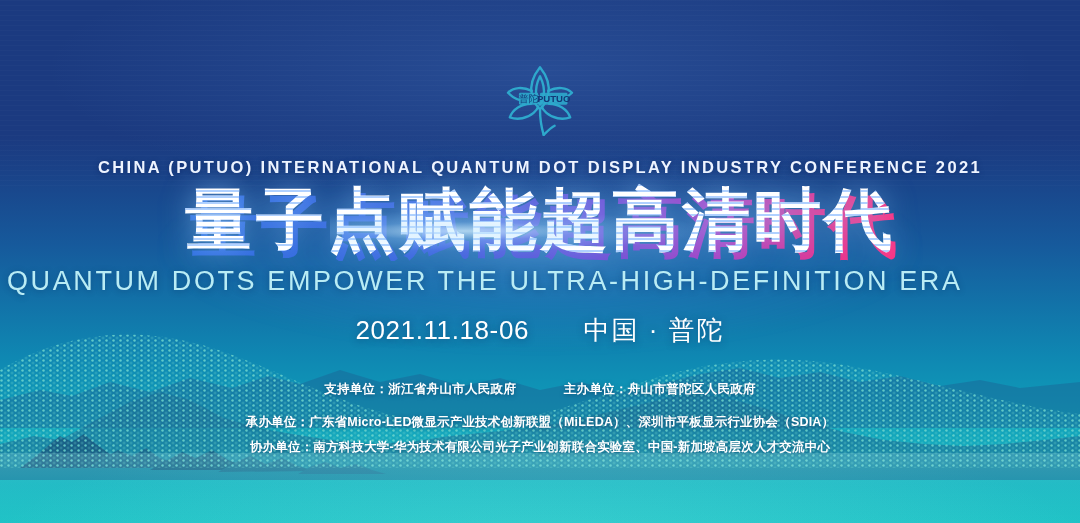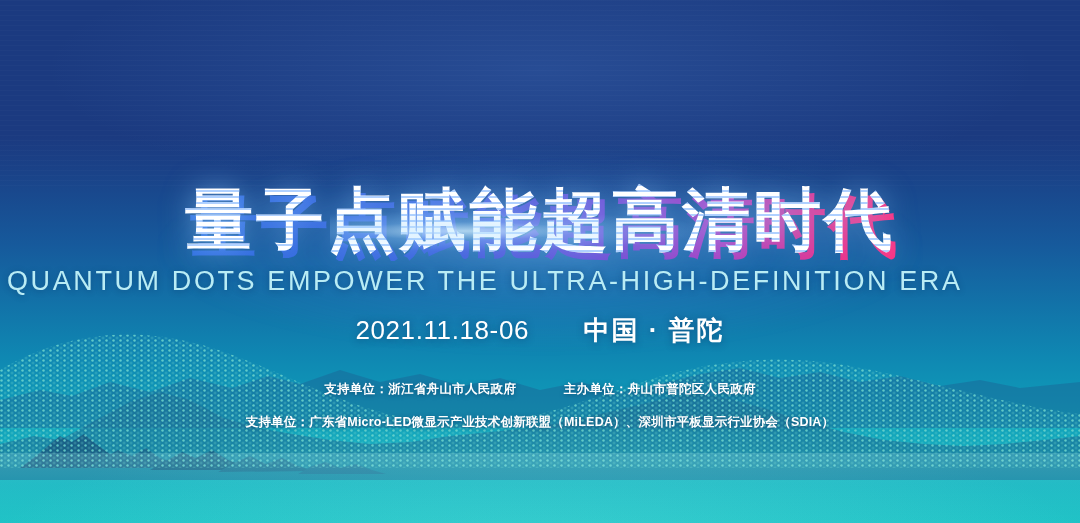--- a/index.html
+++ b/index.html
@@ -130,21 +130,21 @@
     text-shadow:0 1px 6px rgba(10,50,100,.45);
   }
 
   .datebar{
     position:absolute;left:0;top:313px;width:100%;text-align:center;
     font-size:26px;color:#ffffff;white-space:nowrap;
     text-shadow:0 1px 7px rgba(10,45,95,.5);
   }
   .datebar .d-date{letter-spacing:.6px;}
   .datebar .d-gap{display:inline-block;width:40px;}
-  .datebar .d-place{letter-spacing:2px;font-weight:bold;}
+  .datebar .d-place{letter-spacing:2px;}
 
   
   .credits{
     position:absolute;left:0;top:381px;width:100%;text-align:center;
     color:#ffffff;font-weight:bold;
   }
   .credit-line{
     white-space:nowrap;
     text-shadow:0 1px 4px rgba(5,45,85,.55);
   }
@@ -220,23 +220,44 @@
       </svg>
     </div>
 
     <div class="glow-bottom"></div>
     <div class="water"></div>
   </div>
 
   <div class="header">
     <div class="header-row">
 
-
-    </div>
-
+      <div class="logo">
+        <svg viewBox="0 0 100 94">
+          <g fill="none" stroke="#2ea8cc" stroke-width="2.6" stroke-linecap="round" stroke-linejoin="round">
+            <path d="M50,10 C42,20 39,30 41,40 C43,50 48,54 50,56 C52,54 57,50 59,40 C61,30 58,20 50,10 Z"></path>
+            <path d="M50,20 C46,28 45,35 46,41 C47,47 49,50 50,51 C51,50 53,47 54,41 C55,35 54,28 50,20 Z"></path>
+            <path d="M41,36 C31,31 21,32 15,38 C21,44 30,48 39,47 C44,46.5 47,44 48,42"></path>
+            <path d="M59,36 C69,31 79,32 85,38 C79,44 70,48 61,47 C56,46.5 53,44 52,42"></path>
+            <path d="M40,50 C30,50 20,56 17,65 C26,68 36,66 43,60 C46,57.5 47.5,55 48,53"></path>
+            <path d="M60,50 C70,50 80,56 83,65 C74,68 64,66 57,60 C54,57.5 52.5,55 52,53"></path>
+            <path d="M50,56 C50,64 51,74 54,84"></path>
+            <path d="M54,84 C58,80 62,76 66,74"></path>
+          </g>
+          <g>
+            <rect x="27" y="38" width="21" height="13" rx="1.5" fill="#2ea8cc" opacity=".9"></rect>
+            <rect x="50" y="38" width="30" height="13" rx="1.5" fill="#2ea8cc" opacity=".9"></rect>
+            <text x="37.5" y="48.3" font-family="'DejaVu Sans',sans-serif" font-size="10.5" fill="#123a78" text-anchor="middle">普陀</text>
+            <text x="65" y="48.3" font-family="'Liberation Sans',sans-serif" font-size="10.5" font-weight="bold" fill="#123a78" text-anchor="middle">PUTUO</text>
+          </g>
+        </svg>
+      </div>
+
+    </div>
+
+    <div class="title-en">CHINA (PUTUO) INTERNATIONAL QUANTUM DOT DISPLAY INDUSTRY CONFERENCE 2021</div>
   </div>
 
   <div class="slogan-wrap">
     <div class="slogan">
       <span class="sl-shadow">量子点赋能超高清时代</span>
       <span class="sl-main">量子点赋能超高清时代</span>
       <span class="slogan-sparkle"></span>
     </div>
   </div>
 
@@ -247,16 +268,17 @@
     <span class="d-gap"></span>
     <span class="d-place">中国 · 普陀</span>
   </div>
 
   <div class="credits">
     <div class="credit-line credit-1">
       <span>支持单位：浙江省舟山市人民政府</span>
       <span class="c-gap"></span>
       <span>主办单位：舟山市普陀区人民政府</span>
     </div>
-    <div class="credit-line credit-2">支持单位：广东省Micro-LED微显示产业技术创新联盟（MiLEDA）、深圳市平板显示行业协会（SDIA）</div>
+    <div class="credit-line credit-2">承办单位：广东省Micro-LED微显示产业技术创新联盟（MiLEDA）、深圳市平板显示行业协会（SDIA）</div>
+    <div class="credit-line credit-3">协办单位：南方科技大学-华为技术有限公司光子产业创新联合实验室、中国-新加坡高层次人才交流中心</div>
   </div>
 
 </div>
 
 </body></html>

